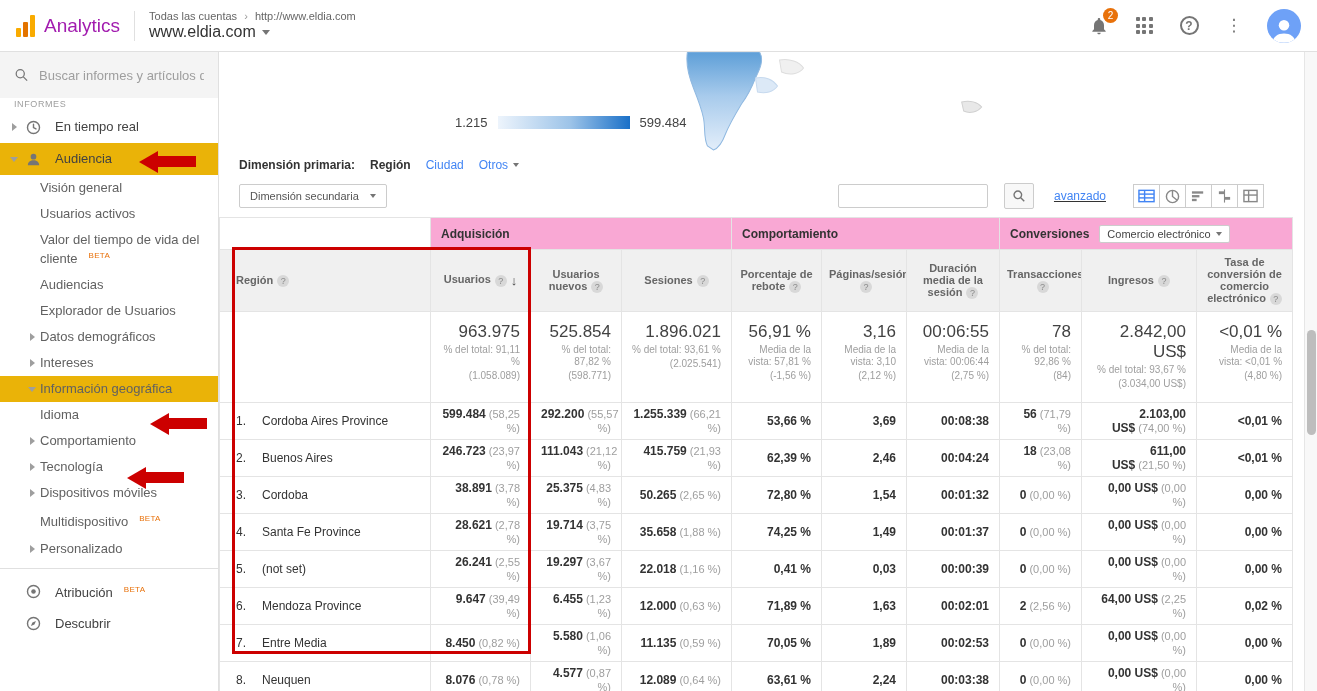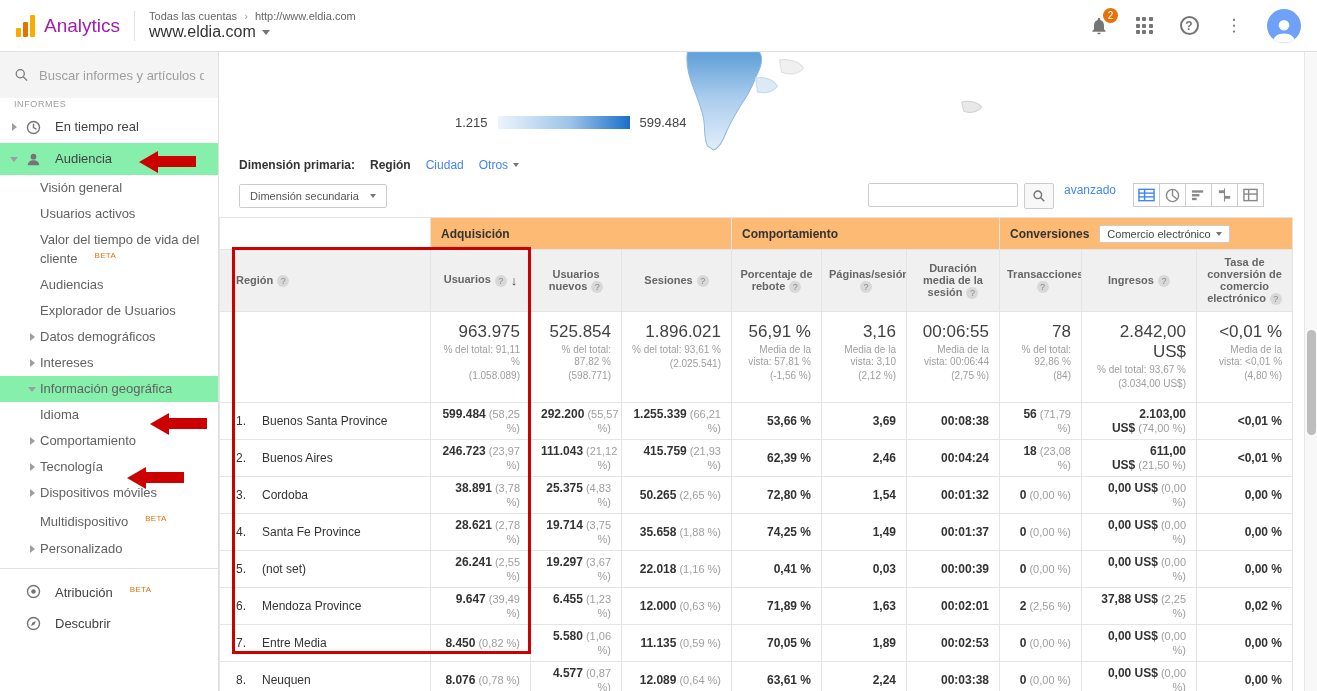--- a/index.html
+++ b/index.html
@@ -48,63 +48,63 @@
   .sidebar-search input { border: none; background: transparent; outline: none; font-size: 13px; color: #555;
     width: 165px; font-family: inherit; }
   .sidebar-search input::placeholder { color: #9e9e9e; }
   .informes-label { font-size: 9px; color: #9e9e9e; padding: 1px 14px 2px; letter-spacing: 0.6px; height: 13px; overflow: hidden; }
   .nav-item { display: flex; align-items: flex-start; padding: 5px 8px 5px 10px; font-size: 13px; color: #616161;
     cursor: pointer; line-height: 16px; }
   .nav-item.lvl0 { align-items: center; padding-top: 7px; padding-bottom: 7px; color: #424242; }
   .nav-item.lvl1, .nav-item.lvl2 { padding-left: 28px; }
   .nav-item.selected { background: #e8f0fe; color: #4285f4; }
   .nav-item.selected .nav-label { color: #4285f4; }
-  .nav-item.highlight { background: #86efac; }
+  .nav-item.highlight { background: #eab308; }
   .expander { width: 12px; min-width: 12px; height: 16px; position: relative; display: inline-block; }
   .expander.right::before { content: ""; position: absolute; left: 2px; top: 4px; border-left: 5px solid #9e9e9e;
     border-top: 4px solid transparent; border-bottom: 4px solid transparent; }
   .expander.down::before { content: ""; position: absolute; left: 0; top: 6px; border-top: 5px solid #9e9e9e;
     border-left: 4px solid transparent; border-right: 4px solid transparent; }
   .nav-icon { width: 19px; min-width: 19px; height: 18px; margin: 0 11px 0 3px; display: inline-flex; align-items: center; }
   .nav-icon svg { width: 17px; height: 17px; }
   .nav-label { flex: 1; }
-  .beta { color: #e8710a; font-size: 8px; margin-left: 17px; letter-spacing: 0.3px; vertical-align: super; }
+  .beta { color: #e8710a; font-size: 8px; margin-left: 11px; letter-spacing: 0.3px; vertical-align: super; }
   .nav-divider { height: 1px; background: #e0e0e0; margin: 6px 0; }
 
   
   .map-area { height: 100px; position: relative; background: #fff; }
   .map-svg { position: absolute; left: 0; top: 0; width: 100%; height: 100%; }
   .map-legend { position: absolute; left: 236px; top: 63px; display: flex; align-items: center; gap: 10px;
     font-size: 13px; color: #444; }
   .legend-grad { width: 132px; height: 13px; display: inline-block;
     background: linear-gradient(to right, #edf4fc, #9cc3e8 55%, #1a70c8); }
 
   
   .dim-row { padding: 6px 0 6px 20px; font-size: 12px; color: #333; display: flex; align-items: center; gap: 15px; }
   .dim-label { font-weight: bold; }
   .dim-active { font-weight: bold; color: #333; cursor: pointer; }
   .dim-link { color: #4285f4; cursor: pointer; display: inline-flex; align-items: center; }
   .table-toolbar { display: flex; align-items: center; padding: 5px 40px 8px 20px; }
   .sec-dim-btn { display: flex; align-items: center; gap: 6px; background: #fff; border: 1px solid #ccc;
     border-radius: 2px; padding: 5px 10px; font-size: 11px; color: #555; font-family: inherit; cursor: pointer; }
-  .toolbar-right { margin-left: auto; display: flex; gap: 6px; }
+  .toolbar-right { margin-left: auto; display: flex; align-items: center; gap: 16px; text-decoration: underline; }
   .table-search { width: 150px; height: 24px; border: 1px solid #ccc; border-radius: 2px; padding: 0 6px;
     font-size: 12px; font-family: inherit; outline: none; }
   .search-btn { width: 30px; height: 26px; border: 1px solid #ccc; background: #f8f8f8; border-radius: 2px;
     display: flex; align-items: center; justify-content: center; cursor: pointer; }
   .advanced-link { color: #4285f4; font-size: 12px; margin: 0 12px 0 4px; cursor: pointer; text-decoration: none; }
   .view-toggle { display: flex; }
   .view-btn { width: 27px; height: 24px; border: 1px solid #ccc; background: #fff; margin-left: -1px;
     display: flex; align-items: center; justify-content: center; cursor: pointer; padding: 0; }
   .view-btn.active svg * { stroke: #4285f4; }
 
   
   .report-table { border-collapse: collapse; table-layout: fixed; width: 1073px; font-size: 12px; }
   .report-table th, .report-table td { border: 1px solid #e4e4e4; overflow: hidden; }
-  .group-row th { background: #fdba74; height: 32px; padding: 0 10px; text-align: left; font-size: 12px; color: #333; }
+  .group-row th { background: #f9a8d4; height: 32px; padding: 0 10px; text-align: left; font-size: 12px; color: #333; }
   .group-row .group-empty { background: #fff; }
   .group-label { font-weight: bold; }
   .group-selector { display: inline-flex; align-items: center; margin-left: 10px; border: 1px solid #ccc;
     background: #fff; padding: 2px 7px; font-size: 11px; font-weight: normal; color: #444; border-radius: 2px; cursor: pointer; }
   .header-row th { background: #f0f0f0; height: 58px; padding: 6px 7px; font-size: 11px; color: #666; vertical-align: middle; }
   .region-header { text-align: left; font-weight: bold; padding-left: 16px !important; margin-left: 14px; }
   .metric-header { text-align: center; font-weight: bold; cursor: pointer; }
   .qmark { display: inline-block; width: 12px; height: 12px; border-radius: 50%; background: #d8d8d8; color: #8a8a8a;
     font-size: 9px; line-height: 12px; text-align: center; margin-left: 4px; font-weight: normal; vertical-align: middle; }
   .sort-arrow { color: #444; font-size: 13px; margin-left: 4px; vertical-align: middle; }
@@ -469,21 +469,21 @@
                 <div class="total-sub">% del total: 93,67 %</div>
                 <div class="total-sub">(3.034,00 US$)</div>
               </td>
               <td class="metric-cell">
                 <div class="total-value">&lt;0,01 %</div>
                 <div class="total-sub">Media de la vista: &lt;0,01 %</div>
                 <div class="total-sub">(4,80 %)</div>
               </td>
             </tr>
             <tr class="data-row">
-              <td class="region-cell"><span class="rank">1.</span><span class="region-name">Buenos Santa Province</span></td>
+              <td class="region-cell"><span class="rank">1.</span><span class="region-name">Cordoba Aires Province</span></td>
               <td class="metric-cell"><span class="cell-value">599.484</span><span class="cell-pct">(58,25 %)</span></td>
               <td class="metric-cell"><span class="cell-value">292.200</span><span class="cell-pct">(55,57 %)</span></td>
               <td class="metric-cell"><span class="cell-value">1.255.339</span><span class="cell-pct">(66,21 %)</span></td>
               <td class="metric-cell"><span class="cell-value">53,66 %</span></td>
               <td class="metric-cell"><span class="cell-value">3,69</span></td>
               <td class="metric-cell"><span class="cell-value">00:08:38</span></td>
               <td class="metric-cell"><span class="cell-value">56</span><span class="cell-pct">(71,79 %)</span></td>
               <td class="metric-cell"><span class="cell-value">2.103,00 US$</span><span class="cell-pct">(74,00 %)</span></td>
               <td class="metric-cell"><span class="cell-value">&lt;0,01 %</span></td>
             </tr>
@@ -537,21 +537,21 @@
             </tr>
             <tr class="data-row">
               <td class="region-cell"><span class="rank">6.</span><span class="region-name">Mendoza Province</span></td>
               <td class="metric-cell"><span class="cell-value">9.647</span><span class="cell-pct">(39,49 %)</span></td>
               <td class="metric-cell"><span class="cell-value">6.455</span><span class="cell-pct">(1,23 %)</span></td>
               <td class="metric-cell"><span class="cell-value">12.000</span><span class="cell-pct">(0,63 %)</span></td>
               <td class="metric-cell"><span class="cell-value">71,89 %</span></td>
               <td class="metric-cell"><span class="cell-value">1,63</span></td>
               <td class="metric-cell"><span class="cell-value">00:02:01</span></td>
               <td class="metric-cell"><span class="cell-value">2</span><span class="cell-pct">(2,56 %)</span></td>
-              <td class="metric-cell"><span class="cell-value">37,88 US$</span><span class="cell-pct">(2,25 %)</span></td>
+              <td class="metric-cell"><span class="cell-value">64,00 US$</span><span class="cell-pct">(2,25 %)</span></td>
               <td class="metric-cell"><span class="cell-value">0,02 %</span></td>
             </tr>
             <tr class="data-row">
               <td class="region-cell"><span class="rank">7.</span><span class="region-name">Entre Media</span></td>
               <td class="metric-cell"><span class="cell-value">8.450</span><span class="cell-pct">(0,82 %)</span></td>
               <td class="metric-cell"><span class="cell-value">5.580</span><span class="cell-pct">(1,06 %)</span></td>
               <td class="metric-cell"><span class="cell-value">11.135</span><span class="cell-pct">(0,59 %)</span></td>
               <td class="metric-cell"><span class="cell-value">70,05 %</span></td>
               <td class="metric-cell"><span class="cell-value">1,89</span></td>
               <td class="metric-cell"><span class="cell-value">00:02:53</span></td>

